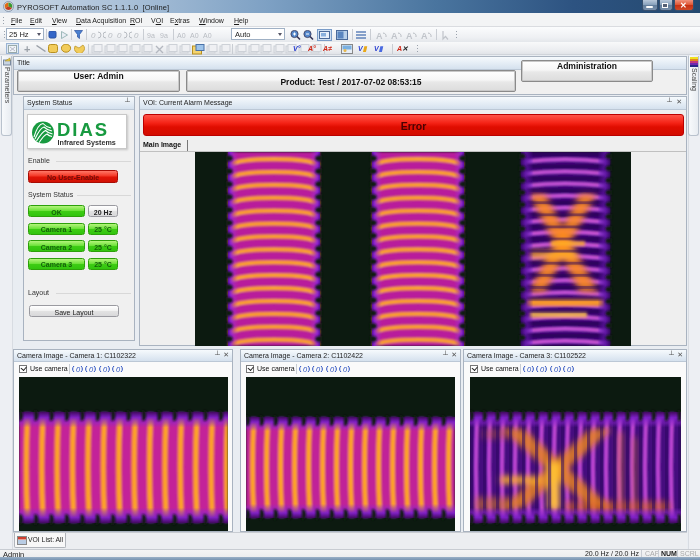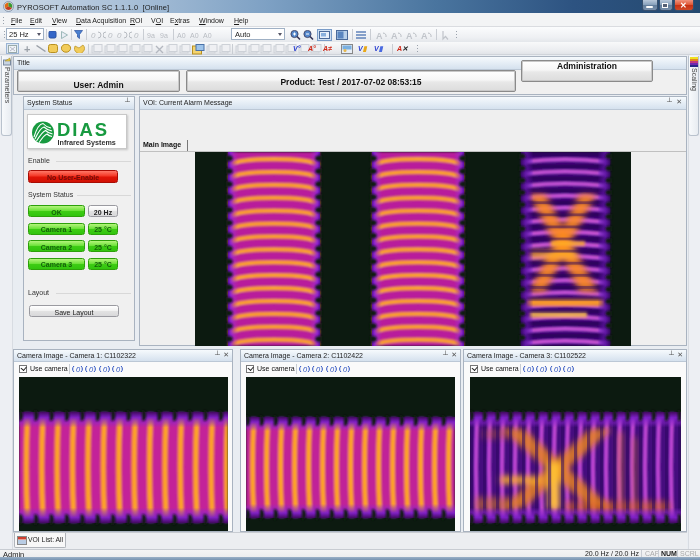--- a/index.html
+++ b/index.html
@@ -285,21 +285,21 @@
         <rect width="8" height="10" fill="#d0d0d0"></rect>
         <rect y="0" width="8" height="2" fill="#f0e020"></rect>
         <rect y="2" width="8" height="2" fill="#e08820"></rect>
         <rect y="4" width="8" height="2" fill="#c03880"></rect>
         <rect y="6" width="8" height="2" fill="#7028b0"></rect>
         <rect y="8" width="8" height="2" fill="#282888"></rect>
       </svg><div class="vtext" style="margin-left:1.5px">Scaling</div></div>
     <div class="panel" style="left:13px;top:56px;width:674px;height:39px">
       <div class="phead">Title</div>
     </div>
-    <div class="btn3d" style="left:17px;top:70px;width:163px;height:22px;font-size:8.5px;padding-top:9px">User: Admin</div>
+    <div class="btn3d" style="left:17px;top:70px;width:163px;height:22px;font-size:8.5px;padding-top:0">User: Admin</div>
     <div class="btn3d" style="left:186px;top:70px;width:330px;height:22px;font-size:8.5px;padding-top:6px">Product: Test / 2017-07-02 08:53:15</div>
     <div class="btn3d" style="left:521px;top:60px;width:132px;height:22px;font-size:8.5px;padding-top:0">Administration</div>
     <div class="panel" style="left:23px;top:96px;width:112px;height:245px">
       <div class="phead">System Status<span class="pin" style="right:4px">┴</span></div>
     </div>
     <div class="abs" style="left:27px;top:114px;width:100px;height:35px;background:#fff;border:1px solid #c8c8c8;box-shadow:1px 1px 2px rgba(0,0,0,0.18)"></div>
     <svg class="abs" style="left:31px;top:120px" width="92" height="27">
 <circle cx="12" cy="12.5" r="11" fill="#189a40"></circle>
 <g stroke="#ffffff" fill="none" stroke-width="1.1">
 <path d="M3,17 Q7,4 12,3.5 Q15,7 20,8"></path>
@@ -322,20 +322,21 @@
     <div class="gbtn green" style="left:28px;top:240px;width:57px;height:12px;padding-top:2.5px">Camera 2</div>
     <div class="gbtn green" style="left:88px;top:240px;width:30px;height:12px;padding-top:2.5px">25 °C</div>
     <div class="gbtn green" style="left:28px;top:257.5px;width:57px;height:12px;padding-top:2.5px">Camera 3</div>
     <div class="gbtn green" style="left:88px;top:257.5px;width:30px;height:12px;padding-top:2.5px">25 °C</div>
     <div class="glabel" style="left:28px;top:289px">Layout</div>
     <div class="gline" style="left:56px;top:293px;width:75px"></div>
     <div class="gbtn greyb" style="left:29px;top:305px;width:90px;height:12px;padding-top:2.5px;font-weight:normal">Save Layout</div>
     <div class="panel" style="left:139px;top:96px;width:548px;height:250px;background:#efefef">
       <div class="phead">VOI: Current Alarm Message<span class="pin" style="right:14px">┴</span><span class="pin" style="right:4px">✕</span></div>
     </div>
+    <div class="abs" style="left:143px;top:114px;width:541px;height:22px;border-radius:3px;border:1px solid #b00;background:linear-gradient(#ff5448 0%,#f52316 40%,#e00d00 60%,#d20c00 100%);text-align:center;font-weight:bold;font-size:10.5px;color:#4a0101;padding-top:4.5px">Error</div>
     <div class="abs" style="left:140px;top:139px;width:546px;height:13px;border-bottom:1px solid #c0c0c0"></div>
     <div class="abs" style="left:143px;top:141px;font-size:7px;font-weight:bold;color:#111">Main Image</div>
     <div class="abs" style="left:187px;top:140px;width:1px;height:11px;background:#777"></div>
     <svg class="abs" style="left:195px;top:152px" width="436" height="194">
       <defs>
         <filter id="fb1" x="-50%" y="-50%" width="200%" height="200%">
           <feGaussianBlur stdDeviation="0.8"></feGaussianBlur>
         </filter>
         <filter id="fb2" x="-50%" y="-50%" width="200%" height="200%">
           <feGaussianBlur stdDeviation="1.8"></feGaussianBlur>

